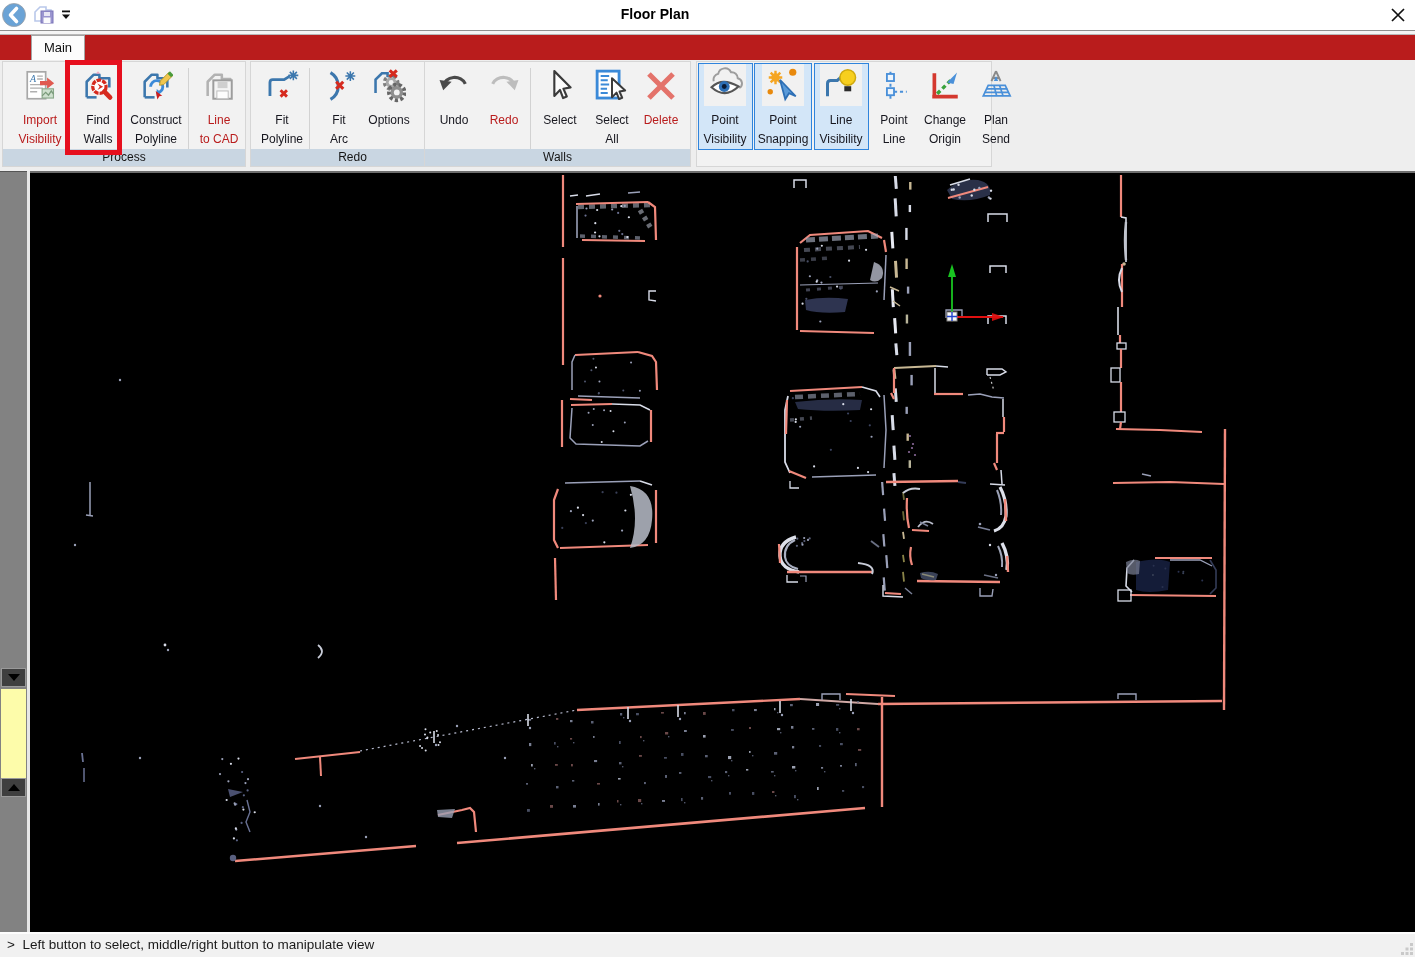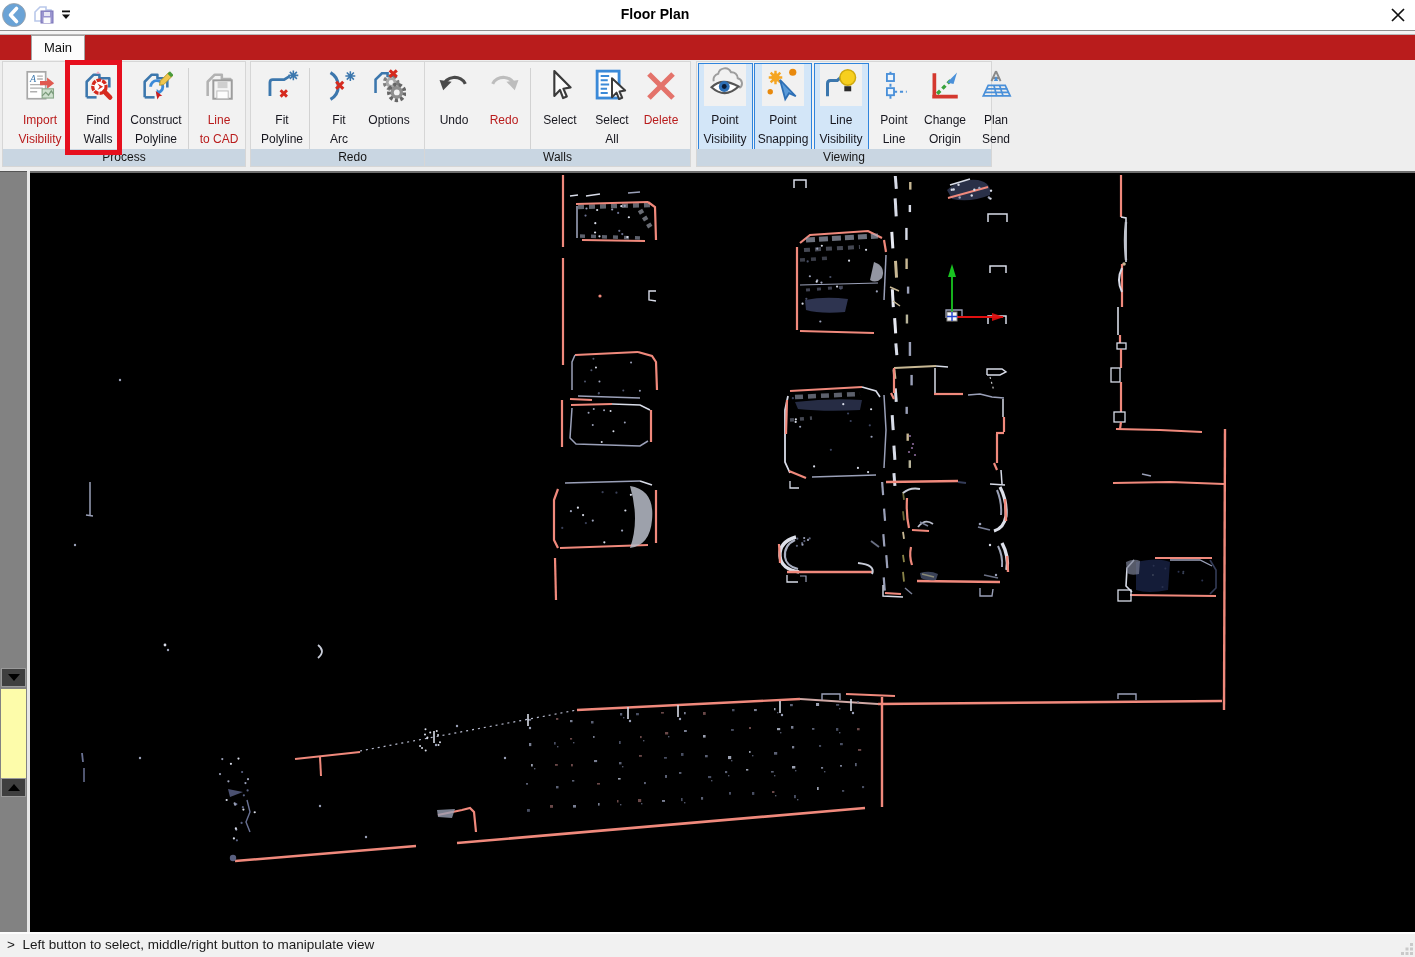--- a/index.html
+++ b/index.html
@@ -321,21 +321,20 @@
 <g fill="none" stroke="#4a90d9" stroke-width="1.2">
 <path d="M6.5,11.5 H18.5 L22,19 H3 Z"></path>
 <path d="M10.5,11.5 L12.5,19 M14.5,11.5 L17,19 M5.2,14 H20 M4,16.5 H21"></path>
 </g>
 </svg>
           </div>
         </div>
         <div class="lbl">Plan</div>
         <div class="lbl">Send</div>
       </div>
-      <div class="pcap">Viewing</div>
     </div>
 </div>
 <div id="canvTop"></div>
 <div id="sidebar">
  <div class="sbtn" style="top:496px">
       <div class="tri-d"></div>
     </div>
  <div id="ybox"></div>
  <div class="sbtn" style="top:606px">
       <div class="tri-u"></div>

